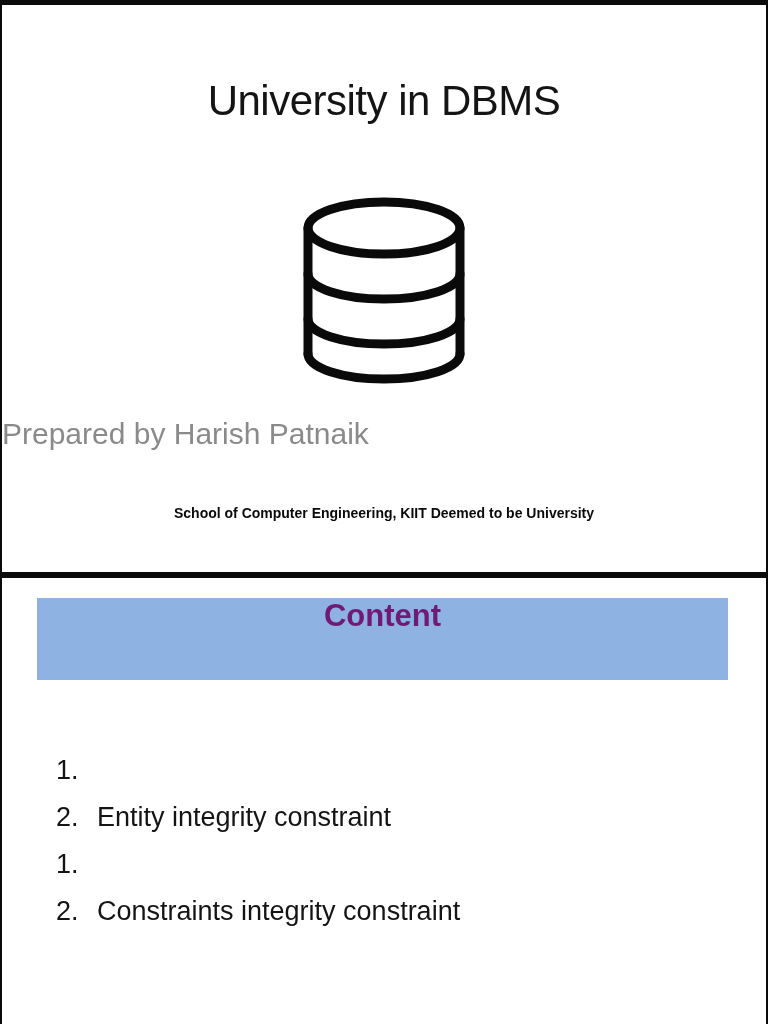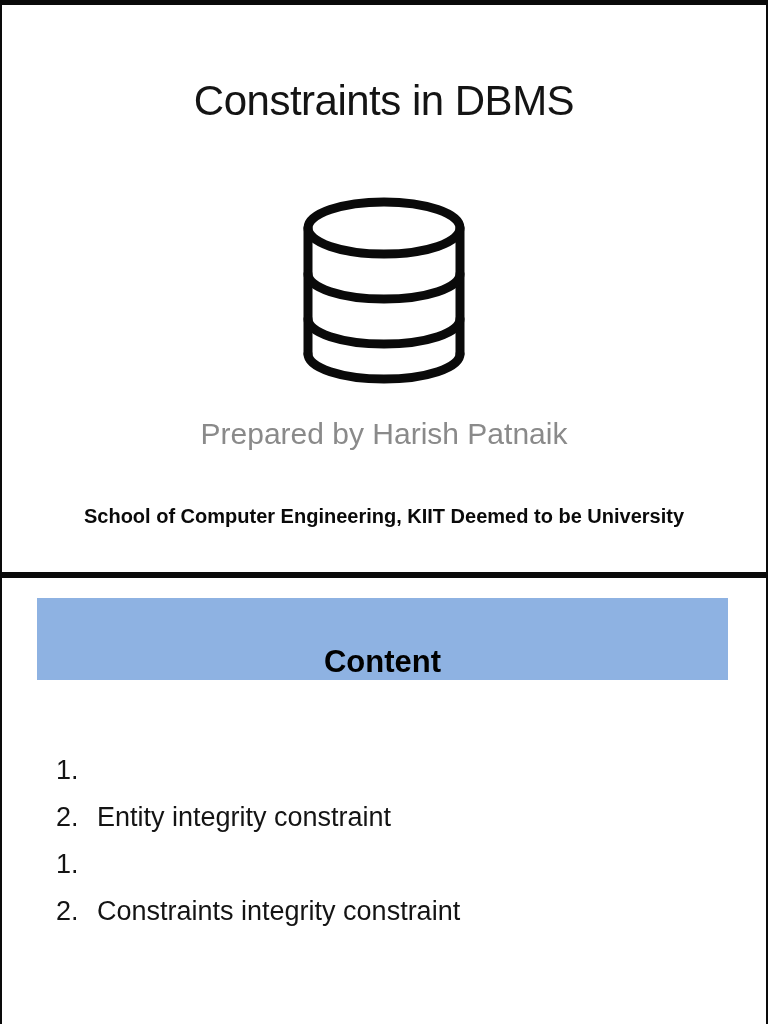--- a/index.html
+++ b/index.html
@@ -48,48 +48,48 @@
     left: 50%;
     transform: translateX(-50%);
     width: 164px;
     height: 190px;
   }
   .subtitle {
     position: absolute;
     top: 412px;
     left: 0;
     width: 100%;
-    text-align: center;
+    text-align: left;
     font-size: 30px;
     font-weight: 400;
     color: #8a8a8a;
   }
   .affiliation {
     position: absolute;
     top: 500px;
     left: 0;
     width: 100%;
     text-align: center;
-    font-size: 20px;
+    font-size: 14px;
     font-weight: 700;
     color: #0a0a0a;
   }
   .content-header {
     position: absolute;
     top: 20px;
     left: 35px;
     width: 691px;
     height: 82px;
     background: #8eb2e2;
     display: flex;
-    align-items: flex-end;
+    align-items: flex-start;
     justify-content: center;
     font-size: 31px;
     font-weight: 700;
-    color: #000000;
+    color: #701a75;
   }
   .content-list {
     position: absolute;
     top: 178px;
     left: 54px;
     right: 20px;
   }
   .content-item {
     display: flex;
     align-items: baseline;
@@ -100,21 +100,21 @@
     margin-bottom: 19px;
   }
   .content-item .num {
     flex: 0 0 41px;
   }
 </style>
 </head>
 <body>
 
 <div class="page first">
-  <div class="slide-title">Constraints in DBMS</div>
+  <div class="slide-title">University in DBMS</div>
 
   <div class="db-icon-wrap">
     <svg width="164" height="190" viewBox="0 0 164 190" fill="none" stroke="#0a0a0a" stroke-width="9" stroke-linecap="round" stroke-linejoin="round">
       <ellipse cx="82" cy="31" rx="76" ry="26"></ellipse>
       <line x1="6" y1="31" x2="6" y2="157"></line>
       <line x1="158" y1="31" x2="158" y2="157"></line>
       <path d="M6 77  A76 25 0 0 0 158 77"></path>
       <path d="M6 122 A76 25 0 0 0 158 122"></path>
       <path d="M6 157 A76 25 0 0 0 158 157"></path>
     </svg>

